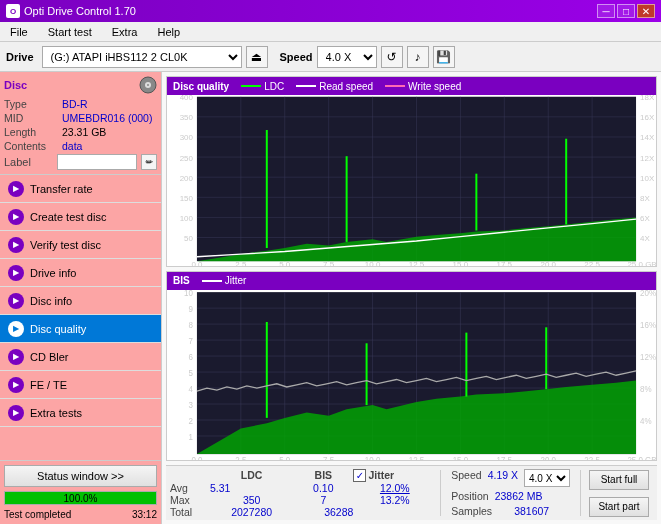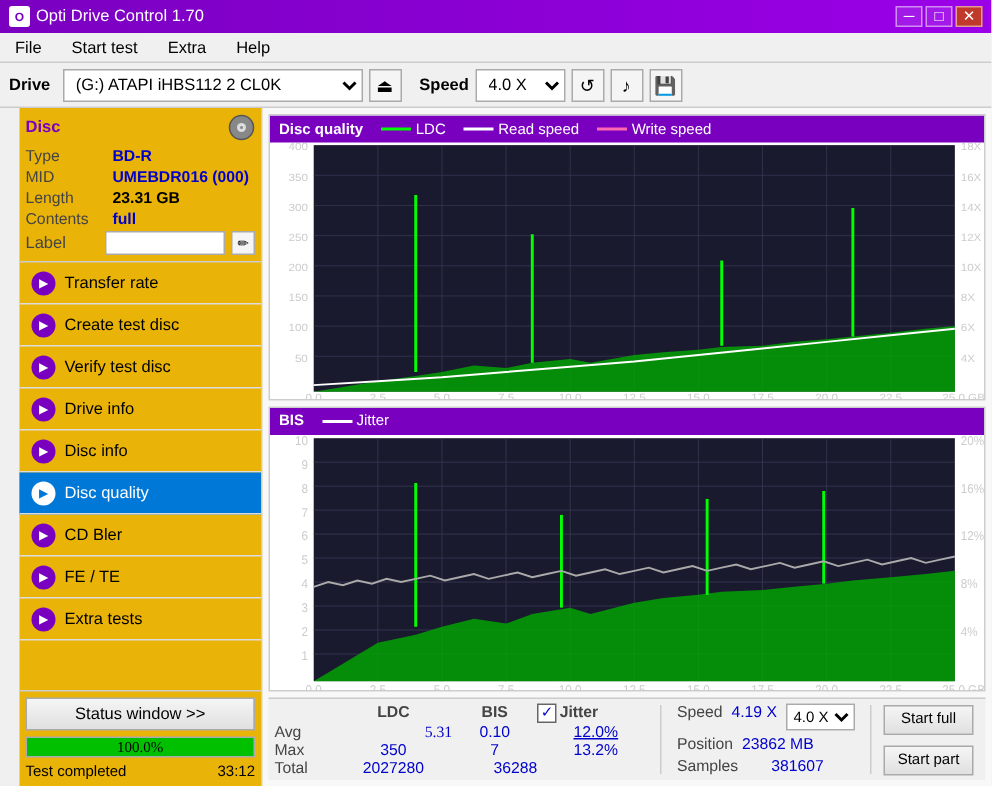--- a/index.html
+++ b/index.html
@@ -74,43 +74,42 @@
 
     
     .main-content {
       display: flex;
       height: calc(524px - 22px - 20px - 30px);
     }
 
     
     .sidebar {
       width: 162px;
-      background: #eab308;
+      background: #fca5a5;
       border-right: 1px solid #ccc;
       display: flex;
       flex-direction: column;
-      margin-left: 13px;
     }
 
     
     .disc-panel {
       padding: 4px;
       border-bottom: 1px solid #ccc;
     }
     .disc-header {
       display: flex;
       align-items: center;
       justify-content: space-between;
       margin-bottom: 4px;
     }
     .disc-title { font-size: 11px; font-weight: bold; color: #7a00c0; }
     .disc-icon { width: 18px; height: 18px; }
     .disc-row { display: flex; margin-bottom: 2px; font-size: 10.5px; }
     .disc-row-label { width: 58px; color: #444; }
-    .disc-row-value { color: #0000cc; font-weight: 700; }
+    .disc-row-value { color: #0000cc; font-weight: 400; }
     .disc-row-value.black { color: #000; }
     .label-row { display: flex; align-items: center; gap: 4px; margin-top: 2px; }
     .label-input { width: 80px; height: 16px; border: 1px solid #aaa; font-size: 10px; padding: 0 2px; }
     .label-btn { width: 18px; height: 16px; border: 1px solid #aaa; background: #f5f5f5; cursor: pointer; display: flex; align-items: center; justify-content: center; font-size: 9px; }
 
     
     .nav-items { flex: 1; }
     .nav-item {
       display: flex;
       align-items: center;
@@ -155,21 +154,20 @@
     }
     .progress-bar-inner {
       height: 100%;
       background: #00c000;
     }
     .progress-text {
       position: absolute;
       top: 0; left: 0; right: 0; bottom: 0;
       display: flex; align-items: center; justify-content: center;
       font-size: 10px;
-      font-family: Liberation Serif, serif;
     }
     .status-text { font-size: 10px; margin-top: 2px; color: #000; }
 
     
     .chart-area {
       flex: 1;
       display: flex;
       flex-direction: column;
       background: #f8f8f8;
       padding: 4px;
@@ -277,21 +275,21 @@
       <div class="disc-row">
         <span class="disc-row-label">MID</span>
         <span class="disc-row-value">UMEBDR016 (000)</span>
       </div>
       <div class="disc-row">
         <span class="disc-row-label">Length</span>
         <span class="disc-row-value black">23.31 GB</span>
       </div>
       <div class="disc-row">
         <span class="disc-row-label">Contents</span>
-        <span class="disc-row-value">full</span>
+        <span class="disc-row-value">data</span>
       </div>
       <div class="label-row">
         <span class="disc-row-label">Label</span>
         <input class="label-input" type="text" value="" style="">
         <button class="label-btn">✏</button>
       </div>
     </div>
 
     <div class="nav-items">
       <div class="nav-item">
@@ -513,21 +511,21 @@
               <div style="display:flex;align-items:center;gap:2px;">
                 <div class="checkbox-custom">✓</div>
                 <span style="font-weight:bold;color:#444;">Jitter</span>
               </div>
             </td>
           </tr>
         </thead>
         <tbody>
           <tr>
             <td style="color:#444;">Avg</td>
-            <td style="text-align:right;color:#0000cc;font-family:Liberation Serif, serif;">5.31</td>
+            <td style="text-align:left;color:#0000cc;">5.31</td>
             <td style="text-align:center;color:#0000cc;">0.10</td>
             <td style="text-align:center;color:#0000cc;text-decoration:underline;">12.0%</td>
           </tr>
           <tr>
             <td style="color:#444;">Max</td>
             <td style="text-align:center;color:#0000cc;">350</td>
             <td style="text-align:center;color:#0000cc;">7</td>
             <td style="text-align:center;color:#0000cc;">13.2%</td>
           </tr>
           <tr>

